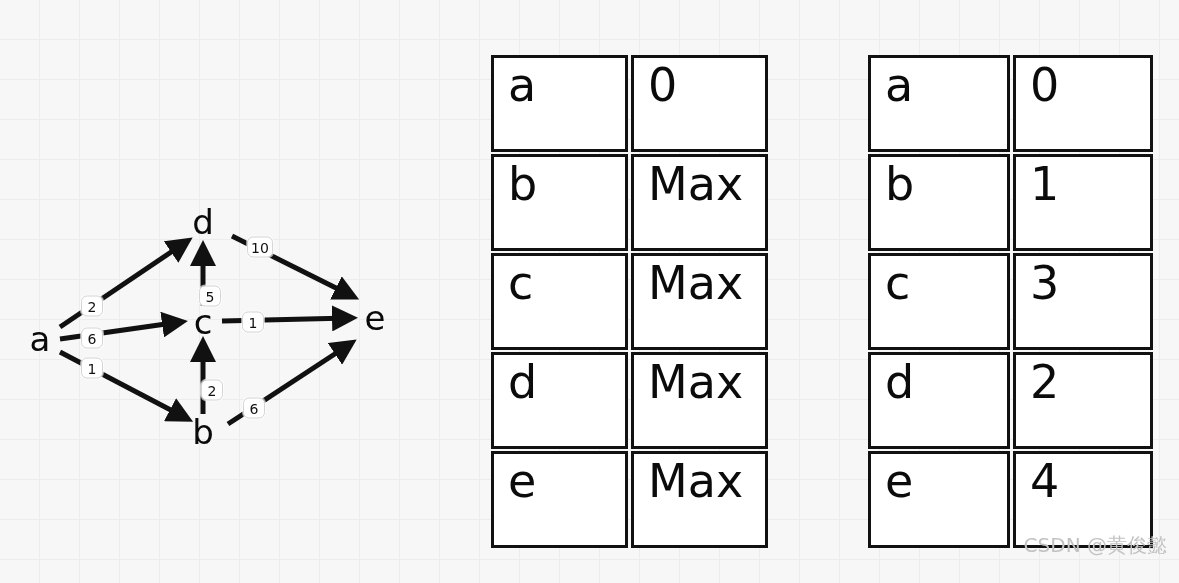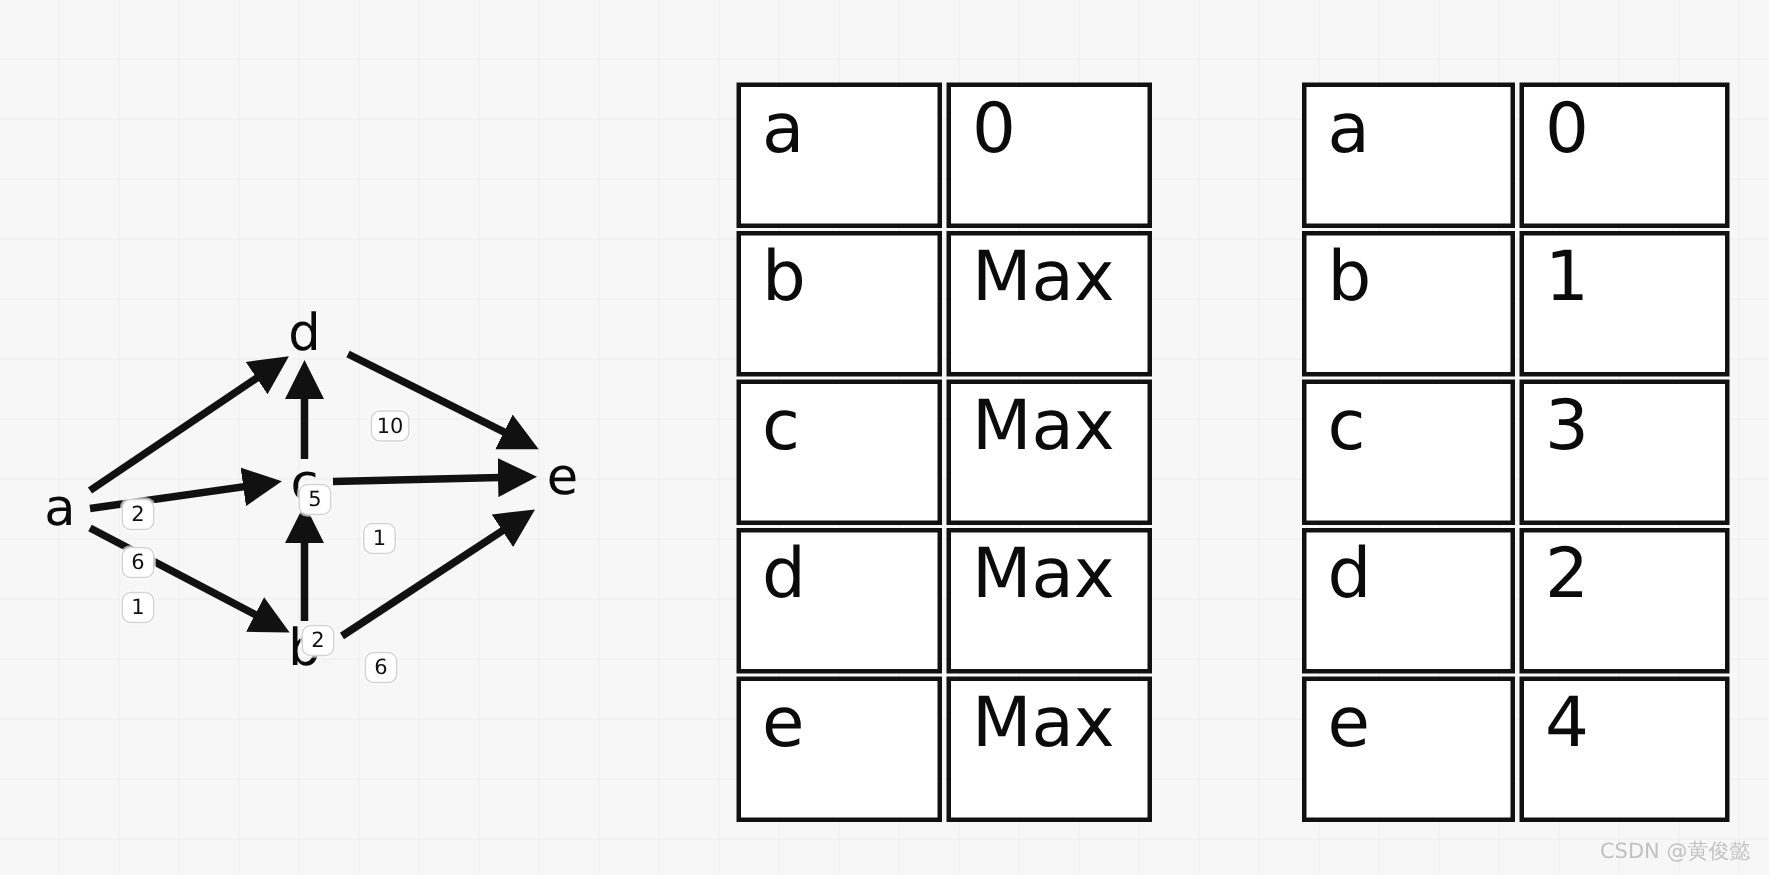--- a/index.html
+++ b/index.html
@@ -61,21 +61,20 @@
     border-radius: 6px;
     color: #111111;
     font-size: 14px;
     font-family: "DejaVu Sans", "Liberation Sans", sans-serif;
     display: flex;
     align-items: center;
     justify-content: center;
     transform: translate(-50%, -50%);
     padding: 0 3px;
     box-shadow: 0 0 0 1px rgba(255,255,255,0.6);
-    margin-top: 37px;
   }
 
   
   .dist-table {
     position: absolute;
     display: flex;
     flex-direction: column;
   }
   .dist-row {
     display: flex;
@@ -103,23 +102,23 @@
 
   #table-left  { left: 491px; top: 55px; }
   #table-right { left: 868px; top: 55px; }
   #table-right .dist-cell.key { width: 142px; }
   #table-right .dist-cell.val { width: 140px; }
 
   
   .watermark {
     position: absolute;
     right: 12px;
-    bottom: 6px;
-    font-family: "DejaVu Sans", "Liberation Sans", sans-serif;
-    font-size: 14px;
+    bottom: 24px;
+    font-family: "DejaVu Sans", "Liberation Sans", sans-serif;
+    font-size: 20px;
     color: #c2c2c2;
     white-space: nowrap;
     user-select: none;
   }
 </style>
 </head>
 <body>
 
 <div id="canvas">
 

